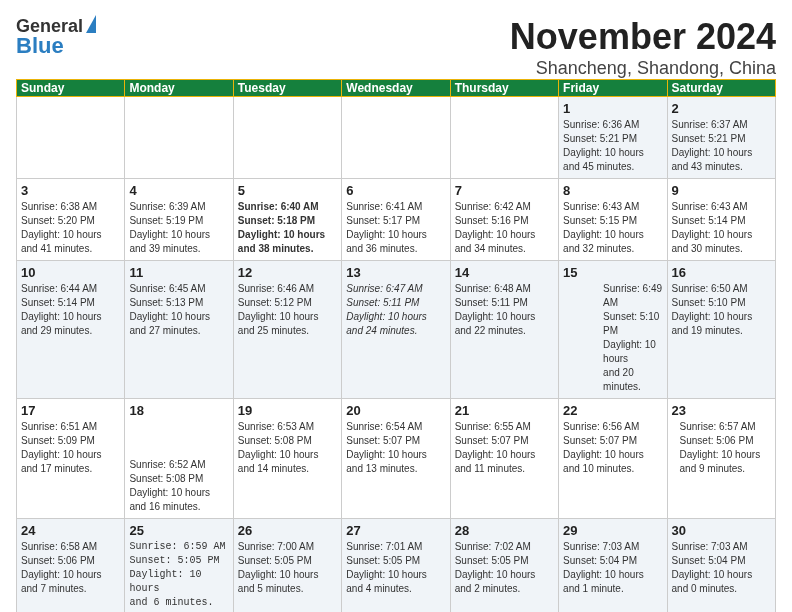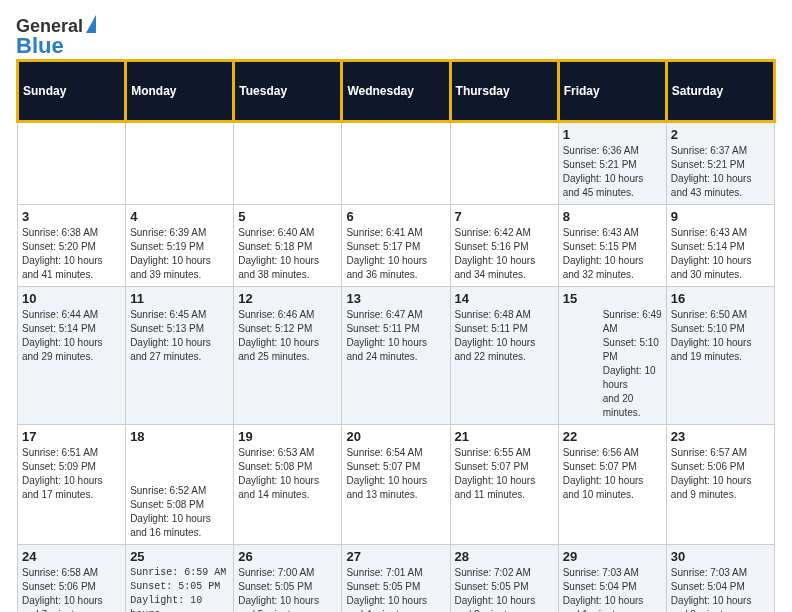--- a/index.html
+++ b/index.html
@@ -33,27 +33,27 @@
     .location-title {
       font-size: 18px;
       color: #444;
     }
     table {
       width: 100%;
       border-collapse: collapse;
       table-layout: fixed;
     }
     thead tr th {
-      background-color: #0f172a;
+      background-color: #15803d;
       color: #fff;
       font-size: 12px;
       font-weight: bold;
-      padding: 22px 4px;
+      padding: 1px 4px;
       text-align: left;
-      border: 3px solid #eab308;
+      border: 1px solid #eab308;
     }
     tbody tr td {
       vertical-align: top;
       padding: 4px 4px;
       font-size: 10.5px;
       color: #222;
       border: 1px solid #ccc;
       height: 80px;
       background: #fff;
     }
@@ -84,20 +84,24 @@
 <div class="header">
   <div class="logo">
     <div style="display:flex;flex-direction:column;align-items:flex-start;">
       <div style="display:flex;align-items:center;">
         <span class="logo-general" style="font-size:18px;font-weight:bold;color:#333;">General</span>
         <div style="width:0;height:0;border-left:10px solid transparent;border-bottom:18px solid #2b7ec1;margin-left:3px;margin-top:-6px;"></div>
       </div>
       <span class="logo-blue" style="font-size:22px;font-weight:bold;color:#2b7ec1;margin-top:-4px;">Blue</span>
     </div>
   </div>
+  <div class="title-block">
+    <div class="month-title">November 2024</div>
+    <div class="location-title">Shancheng, Shandong, China</div>
+  </div>
 </div>
 
 <table>
   <thead>
     <tr id="thead-row">
     <th>Sunday</th>
         <th>Monday</th>
         <th>Tuesday</th>
         <th>Wednesday</th>
         <th>Thursday</th>
@@ -137,21 +141,21 @@
         </td>
         <td>
           <span class="day-number">4</span>
           <div class="day-info" style="white-space: pre-line;">Sunrise: 6:39 AM
 Sunset: 5:19 PM
 Daylight: 10 hours
 and 39 minutes.</div>
         </td>
         <td>
           <span class="day-number">5</span>
-          <div class="day-info" style="white-space: pre-line;">Sunrise: 6:40 AM
+          <div class="day-info" style="white-space: pre-line; font-weight: bold;">Sunrise: 6:40 AM
 Sunset: 5:18 PM
 Daylight: 10 hours
 and 38 minutes.</div>
         </td>
         <td>
           <span class="day-number">6</span>
           <div class="day-info" style="white-space: pre-line;">Sunrise: 6:41 AM
 Sunset: 5:17 PM
 Daylight: 10 hours
 and 36 minutes.</div>
@@ -195,21 +199,21 @@
         </td>
         <td>
           <span class="day-number">12</span>
           <div class="day-info" style="white-space: pre-line;">Sunrise: 6:46 AM
 Sunset: 5:12 PM
 Daylight: 10 hours
 and 25 minutes.</div>
         </td>
         <td>
           <span class="day-number">13</span>
-          <div class="day-info" style="white-space: pre-line;">Sunrise: 6:47 AM
+          <div class="day-info" style="white-space: pre-line; font-style: italic;">Sunrise: 6:47 AM
 Sunset: 5:11 PM
 Daylight: 10 hours
 and 24 minutes.</div>
         </td>
         <td>
           <span class="day-number">14</span>
           <div class="day-info" style="white-space: pre-line;">Sunrise: 6:48 AM
 Sunset: 5:11 PM
 Daylight: 10 hours
 and 22 minutes.</div>
@@ -267,21 +271,21 @@
         </td>
         <td>
           <span class="day-number">22</span>
           <div class="day-info" style="white-space: pre-line;">Sunrise: 6:56 AM
 Sunset: 5:07 PM
 Daylight: 10 hours
 and 10 minutes.</div>
         </td>
         <td>
           <span class="day-number">23</span>
-          <div class="day-info" style="white-space: pre-line;">Sunrise: 6:57 AM
+          <div class="day-info" style="white-space: pre-line; margin-left: 8px;">Sunrise: 6:57 AM
 Sunset: 5:06 PM
 Daylight: 10 hours
 and 9 minutes.</div>
         </td>
       </tr>
       <tr>
         <td>
           <span class="day-number">24</span>
           <div class="day-info" style="white-space: pre-line;">Sunrise: 6:58 AM
 Sunset: 5:06 PM

